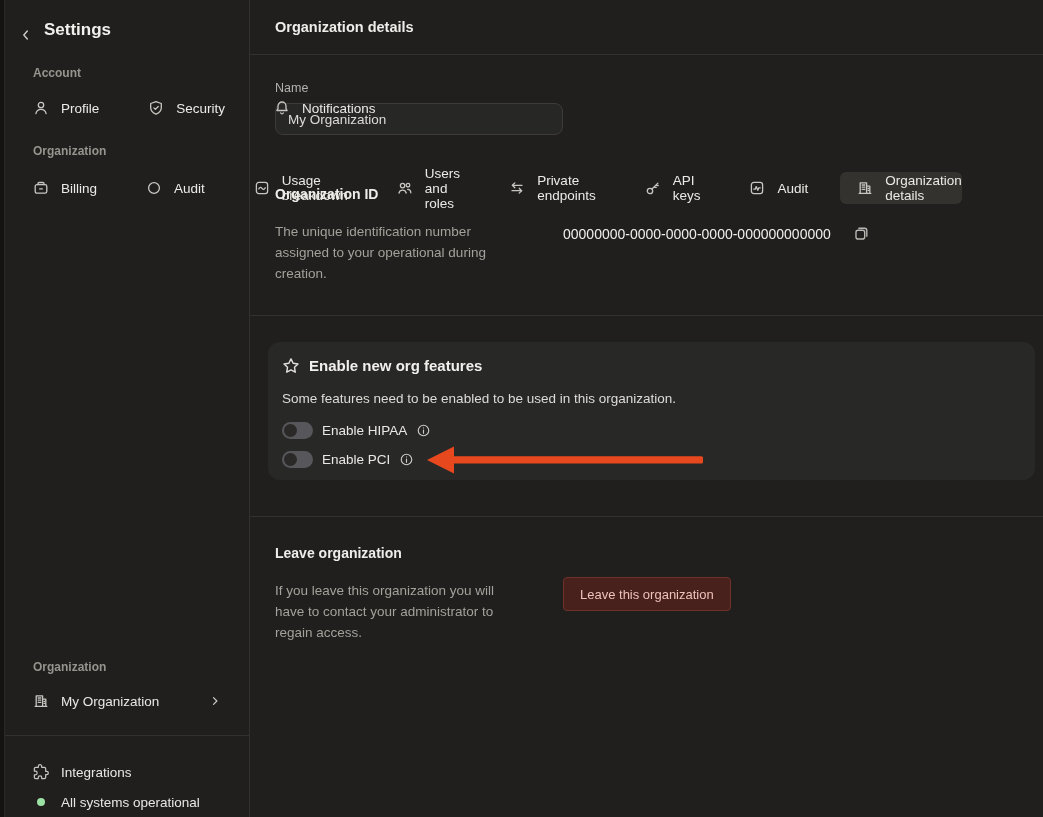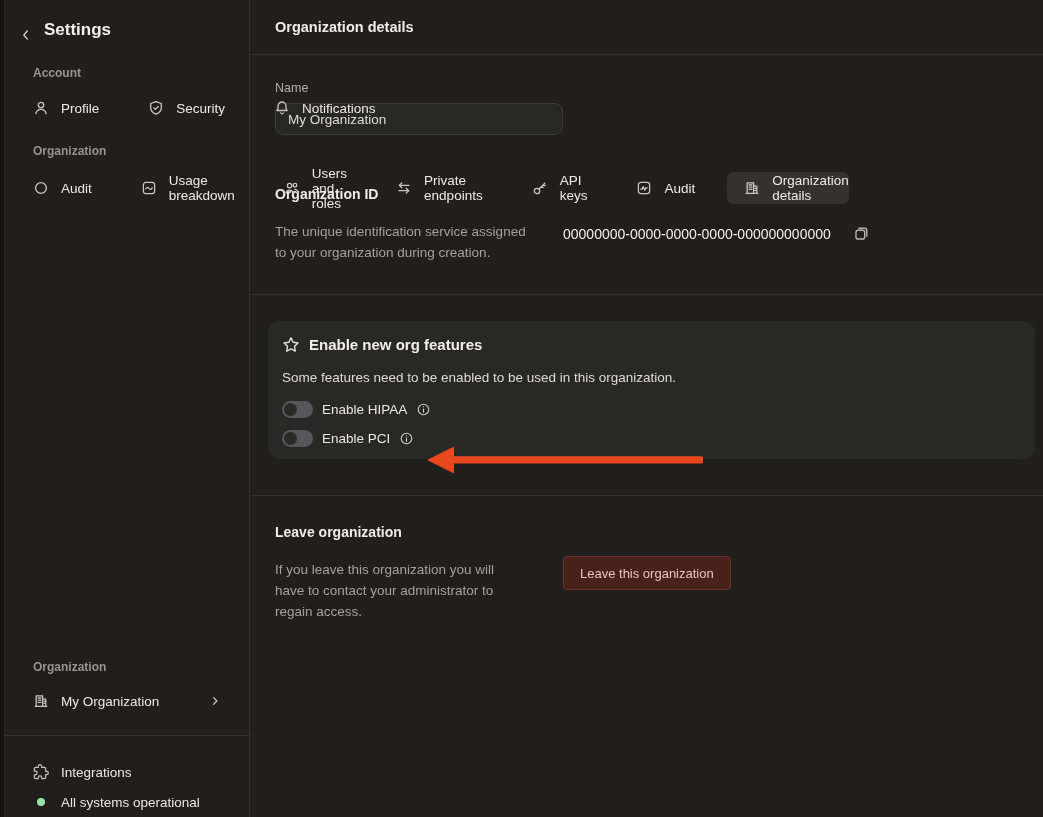--- a/index.html
+++ b/index.html
@@ -128,20 +128,30 @@
         </span>
       <span>Notifications</span>
     </div>
   </div>
 
   <div class="section-label second">Organization</div>
 
   <div class="nav second">
     <div class="nav-item">
       <span class="ic">
+          <svg width="16" height="16" viewBox="0 0 16 16" fill="none" stroke="currentColor" stroke-width="1.3" stroke-linecap="round" stroke-linejoin="round">
+            <path d="M5 4.6V3.6c0-.6.5-1.1 1.1-1.1h3.8c.6 0 1.1.5 1.1 1.1v1"></path>
+            <rect x="2.2" y="4.6" width="11.6" height="8.6" rx="1.8"></rect>
+            <path d="M6.7 8.9h2.6"></path>
+          </svg>
+        </span>
+      <span>Billing</span>
+    </div>
+    <div class="nav-item">
+      <span class="ic">
           <svg width="16" height="16" viewBox="0 0 16 16" fill="none" stroke="currentColor" stroke-width="1.3">
             <circle cx="8" cy="8" r="5.4"></circle>
           </svg>
         </span>
       <span>Audit</span>
     </div>
     <div class="nav-item">
       <span class="ic">
           <svg width="16" height="16" viewBox="0 0 16 16" fill="none" stroke="currentColor" stroke-width="1.3" stroke-linecap="round" stroke-linejoin="round">
             <rect x="2.4" y="2.4" width="11.2" height="11.2" rx="2.4"></rect>
@@ -251,21 +261,21 @@
     <div class="grid-row">
       <div>
         <div class="field-label">Name</div>
         <div class="text-input">My Organization</div>
       </div>
     </div>
 
     <div class="grid-row row2">
       <div>
         <h3 class="blk-h">Organization ID</h3>
-        <div class="blk-desc">The unique identification service assigned to your organization during creation.</div>
+        <div class="blk-desc">The unique identification number assigned to your operational during creation.</div>
       </div>
       <div>
         <div class="uuid-row">
           <span>00000000-0000-0000-0000-000000000000</span>
           <span class="copy-btn">
             <svg width="17" height="17" viewBox="0 0 16 16" fill="none" stroke="currentColor" stroke-width="1.3" stroke-linecap="round" stroke-linejoin="round">
                 <rect x="2.8" y="5" width="8.2" height="8.2" rx="2"></rect>
                 <path d="M5.5 3h5.4a2.1 2.1 0 0 1 2.1 2.1v5.4"></path>
               </svg>
           </span>

